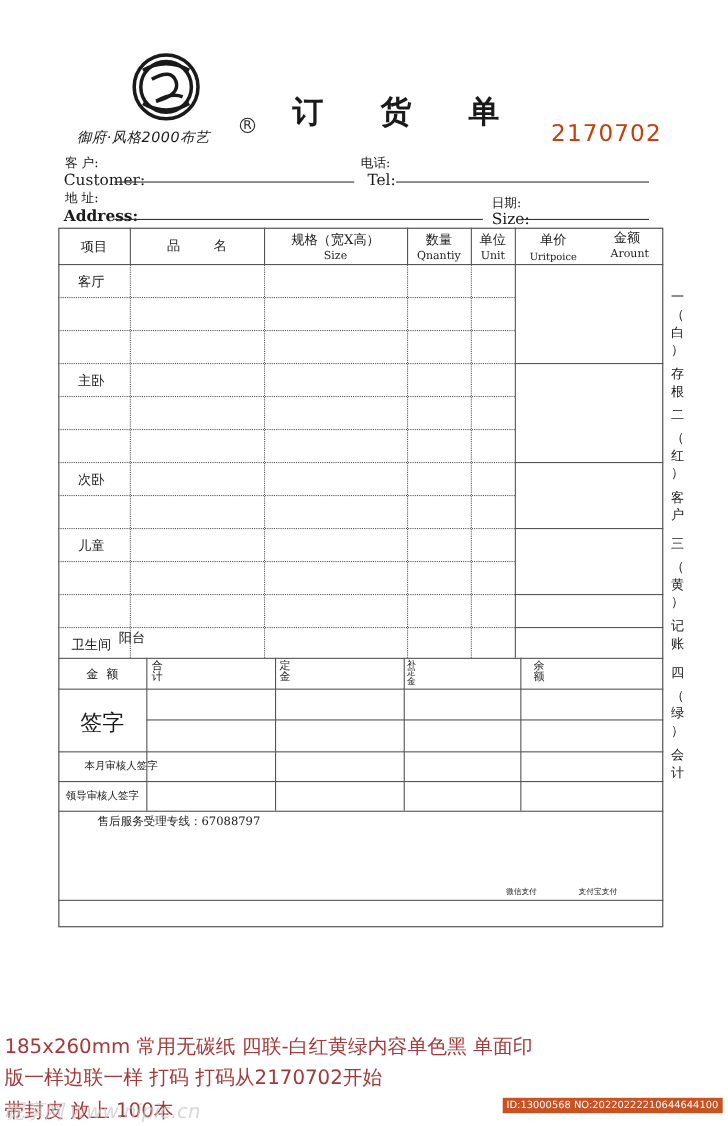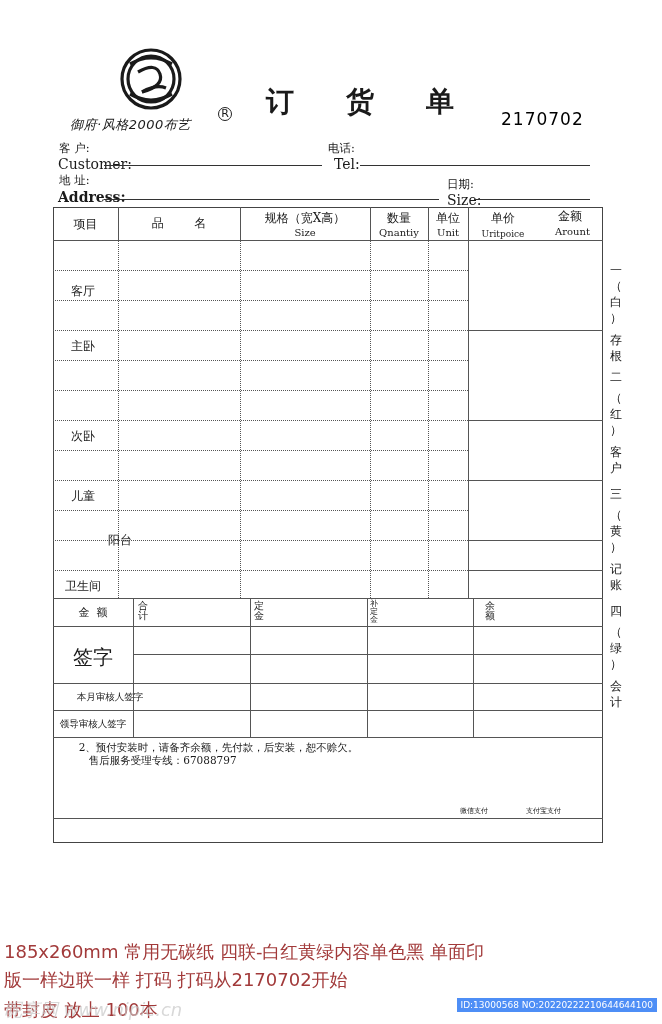--- a/index.html
+++ b/index.html
@@ -4,21 +4,21 @@
 <style>
   html, body { margin:0; padding:0; }
   body { width:662px; height:1024px; background:#fff; position:relative; overflow:hidden;
          font-family:"DejaVu Serif","Liberation Serif",serif; color:#1a1a1a; }
   .abs { position:absolute; }
   .logo-svg { position:absolute; left:116px; top:44px; }
   .brand { left:70px; top:116px; font-size:13px; letter-spacing:0.5px; font-family:"DejaVu Sans",sans-serif; font-style:italic; }
   .reg { left:218px; top:107px; font-size:11px; border:1px solid #222; border-radius:50%; width:12px; height:12px; line-height:12px; text-align:center; font-family:"DejaVu Sans",sans-serif; }
   .title { left:266px; top:83px; font-size:28px; font-weight:bold; letter-spacing:0; font-family:"DejaVu Serif",serif; }
   .title span { display:inline-block; }
-  .serial { left:501px; top:109px; font-size:17px; color:#000000; font-family:"DejaVu Sans",sans-serif; letter-spacing:1px; }
+  .serial { left:501px; top:109px; font-size:21px; color:#c2410c; font-family:"DejaVu Sans",sans-serif; letter-spacing:1px; }
   .lbl-cn { font-size:11.5px; }
   .lbl-en { font-size:14px; font-family:"DejaVu Serif",serif; }
   .uline { position:absolute; border-bottom:1.2px solid #333; height:0; }
 
   .tbl { position:absolute; left:53px; top:207px; width:550px; height:636px; border:1.5px solid #444; box-sizing:border-box; }
   .hline { position:absolute; height:0; }
   .hline.solid { border-top:1.5px solid #555; }
   .hline.dot { border-top:1.5px dotted #555; }
   .vline { position:absolute; width:0; }
   .vline.solid { border-left:1.5px solid #555; }
@@ -27,21 +27,21 @@
   .hdr-cn { font-size:12px; }
   .hdr-en { font-size:10px;text-align:center; }
   .room { position:absolute; font-size:12px; }
   .stack { position:absolute; font-size:10px; line-height:10px; width:12px; }
   .stack.small { font-size:8px; line-height:8px; }
   .notes { position:absolute; left:62px; top:741px; font-size:10.5px; line-height:13px; }
   .notes div { white-space:pre; }
   .pay { position:absolute; font-size:7px; }
   .side { position:absolute; left:608px; width:16px; font-size:12px; line-height:16px; text-align:center; }
   .bottom-text { position:absolute; left:4px; color:#a23a3a; font-size:18px; font-family:"DejaVu Sans",sans-serif; line-height:24px; white-space:nowrap; }
-  .watermark { position:absolute; right:5px; top:998px; background:#3b82f6; color:#fff; font-size:9px; padding:2px 4px; font-family:"DejaVu Sans",sans-serif; opacity:0.9; }
+  .watermark { position:absolute; right:5px; top:998px; background:#c2410c; color:#fff; font-size:9px; padding:2px 4px; font-family:"DejaVu Sans",sans-serif; opacity:0.9; }
   .wm-logo { position:absolute; left:4px; top:998px; color:#c8c8c8; font-size:18px; font-style:italic; opacity:0.7; font-family:"DejaVu Sans",sans-serif; }
 </style>
 </head>
 <body>
 
 <svg class="logo-svg" width="70" height="70" viewBox="0 0 70 70">
   <g fill="none" stroke="#1a1a1a" stroke-width="3.2">
     <circle cx="35" cy="35" r="29"></circle>
     <circle cx="35" cy="35" r="23"></circle>
     <path d="M14 20 Q35 8 56 20"></path>
@@ -113,25 +113,25 @@
 <div class="cell-text hdr-en" style="left:240px;top:226px;width:130px;">Size</div>
 <div class="cell-text hdr-cn" style="left:370px;top:211px;width:58px;">数量</div>
 <div class="cell-text hdr-en" style="left:370px;top:226px;width:58px;">Qnantiy</div>
 <div class="cell-text hdr-cn" style="left:428px;top:211px;width:40px;">单位</div>
 <div class="cell-text hdr-en" style="left:428px;top:226px;width:40px;">Unit</div>
 <div class="cell-text hdr-cn" style="left:478px;top:211px;width:50px;">单价</div>
 <div class="cell-text hdr-en" style="left:475px;top:227px;width:56px;font-size:9px;">Uritpoice</div>
 <div class="cell-text hdr-cn" style="left:545px;top:209px;width:50px;">金额</div>
 <div class="cell-text hdr-en" style="left:545px;top:225px;width:55px;">Arount</div>
 
-<div class="room" style="left:71px;top:248px;margin-top:35px;">客厅</div>
+<div class="room" style="left:71px;top:248px;">客厅</div>
 <div class="room" style="left:71px;top:338px;">主卧</div>
 <div class="room" style="left:71px;top:428px;">次卧</div>
 <div class="room" style="left:71px;top:488px;">儿童</div>
-<div class="room" style="left:71px;top:532px;padding-left:37px;">阳台</div>
+<div class="room" style="left:71px;top:572px;padding-left:37px;">阳台</div>
 <div class="room" style="left:65px;top:578px;">卫生间</div>
 
 <div class="hline solid" style="left:53px;top:598px;width:550px;"></div>
 <div class="hline solid" style="left:53px;top:626px;width:550px;"></div>
 <div class="hline solid" style="left:133px;top:654px;width:470px;"></div>
 <div class="hline solid" style="left:53px;top:683px;width:550px;"></div>
 <div class="hline solid" style="left:53px;top:710px;width:550px;"></div>
 <div class="hline solid" style="left:53px;top:737px;width:550px;"></div>
 <div class="hline solid" style="left:53px;top:818px;width:550px;"></div>
 
@@ -158,21 +158,20 @@
 <div class="stack" style="left:485px;top:601px;">
   <div>余</div>
   <div>额</div>
 </div>
 
 <div class="cell-text" style="left:53px;top:645px;width:80px;font-size:20px;line-height:24px;">签字</div>
 <div class="cell-text" style="left:53px;top:690px;width:80px;font-size:9.5px;margin-left:17px;">本月审核人签字</div>
 <div class="cell-text" style="left:53px;top:717px;width:80px;font-size:9.5px;">领导审核人签字</div>
 
 <div class="notes">
-  <div>     2、预付安装时，请备齐余额，先付款，后安装，恕不赊欠。</div>
   <div>        售后服务受理专线：67088797</div>
 </div>
 <div class="pay" style="left:460px;top:806px;">微信支付</div>
 <div class="pay" style="left:526px;top:806px;">支付宝支付</div>
 
 <div class="side" style="top:262px;">
   <div>一</div>
   <div>（</div>
   <div>白</div>
   <div>）</div>

